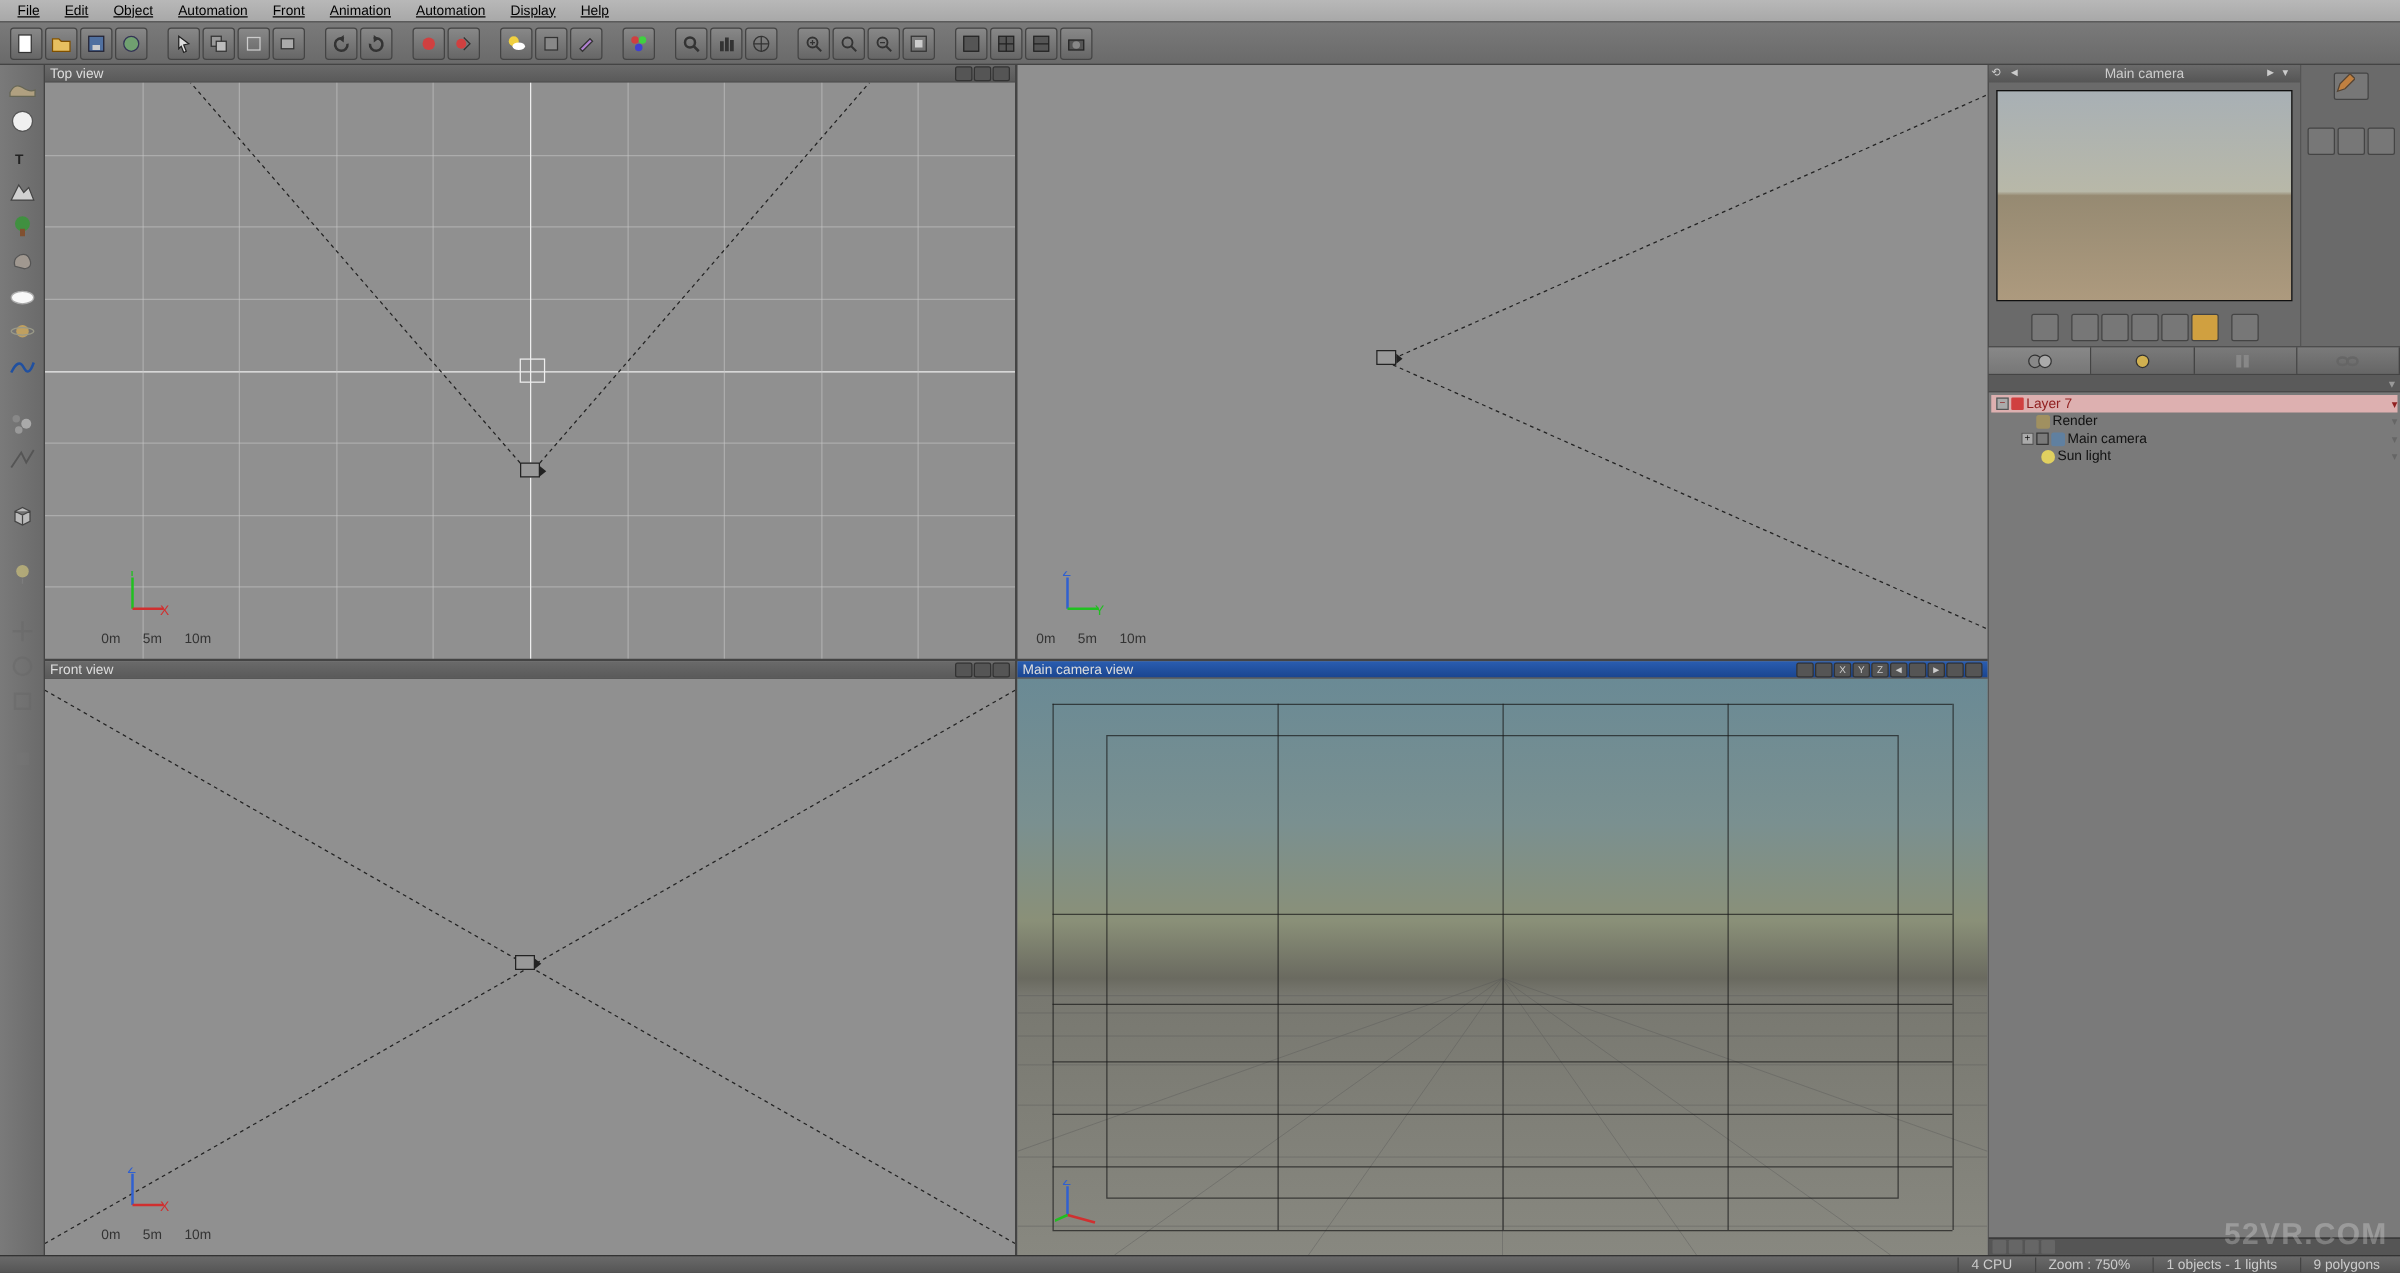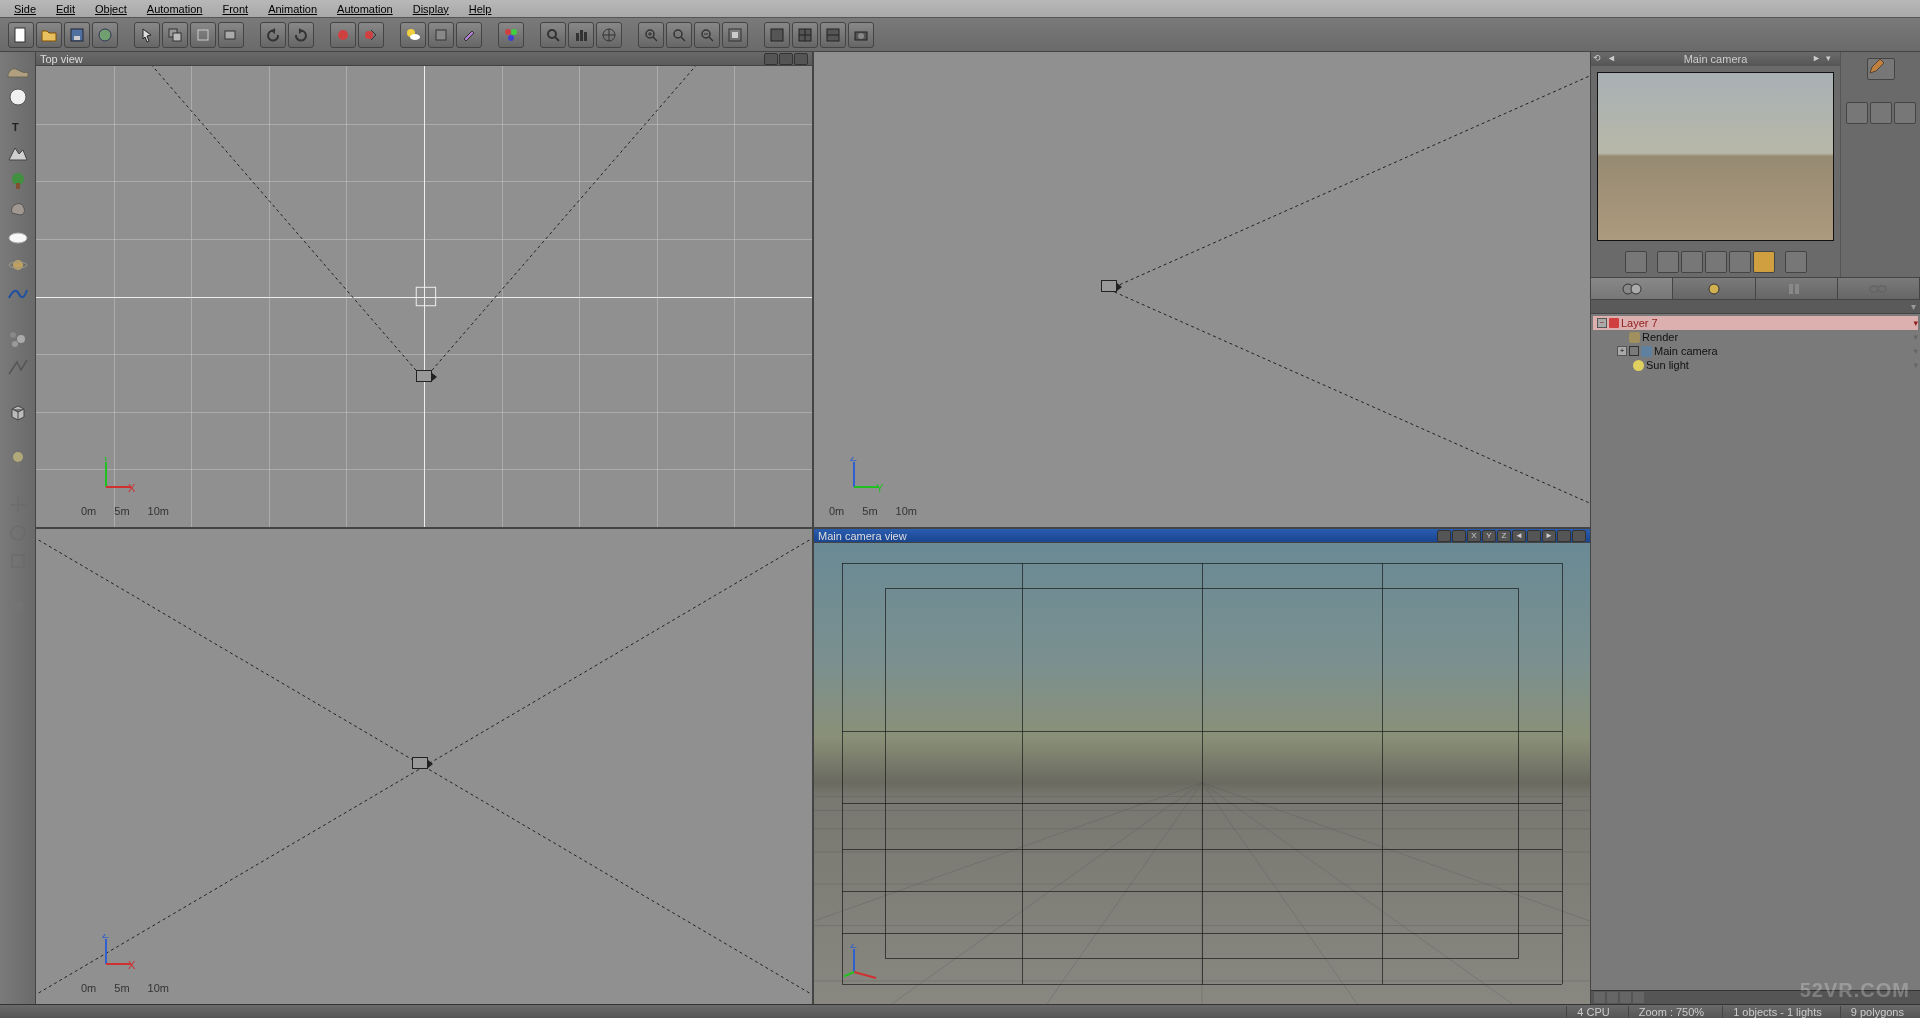--- a/index.html
+++ b/index.html
@@ -35,38 +35,38 @@
 .tab { flex: 1; display: flex; align-items: center; justify-content: center; background: linear-gradient(#7a7a7a,#666); border-right: 1px solid #444; cursor: pointer; }
 .tab.active { background: linear-gradient(#888,#777); }
 .scene-tree { flex: 1; background: #7a7a7a; overflow: auto; padding: 2px; }
 .tree-row { height: 14px; display: flex; align-items: center; font-size: 10px; color: #111; padding-left: 4px; gap: 2px; }
 .tree-row.layer { background: #ddb0b0; color: #902020; }
 .tree-expand { width: 10px; height: 10px; border: 1px solid #555; background: #aaa; font-size: 8px; text-align: center; line-height: 8px; cursor: pointer; }
 .tree-icon { width: 11px; height: 11px; border-radius: 2px; }
 .bottom-tree-bar { height: 14px; background: #555; border-top: 1px solid #333; }
 .statusbar { height: 14px; background: linear-gradient(#6a6a6a,#555); display: flex; align-items: center; justify-content: flex-end; color: #ccc; font-size: 10px; padding: 0 6px; gap: 8px; border-top: 1px solid #333;}
 .status-cell { border-left: 1px solid #444; padding: 0 10px; }
-.watermark { position: absolute; right: 10px; bottom: 16px; color: rgba(255,255,255,0.25); font-size: 20px; font-weight: bold; letter-spacing: 1px; pointer-events:none;}
+.watermark { position: absolute; right: 10px; bottom: 16px; color: rgba(255,255,255,0.25); font-size: 24px; font-weight: bold; letter-spacing: 1px; pointer-events:none;}
 .vline, .hline { position: absolute; background: rgba(200,200,200,0.5); }
 .vline { width: 1px; top: 0; bottom: 0; }
 .hline { height: 1px; left: 0; right: 0; }
 .cross-v { position:absolute; width:1px; top:0; bottom:0; background:#eee; }
 .cross-h { position:absolute; height:1px; left:0; right:0; background:#eee; }
 .cam-icon { position:absolute; width:16px; height:12px; border:1px solid #222; background:#999; }
 .cam-icon::before { content:''; position:absolute; right:-6px; top:2px; width:0; height:0; border-top:4px solid transparent; border-bottom:4px solid transparent; border-left:5px solid #222; }
 .overlay-grid { position:absolute; inset:20px 28px 20px 28px; }
 .og-line-v { position:absolute; top:0; bottom:0; width:1px; background:#1a1a1a; opacity:0.7; }
 .og-line-h { position:absolute; left:0; right:0; height:1px; background:#1a1a1a; opacity:0.7; }
 .safe-frame { position:absolute; border:1px solid #1a1a1a; opacity:0.7; }
 </style>
 </head>
 <body>
 
 <div class="menubar">
-  <span>Side</span>
+  <span>File</span>
   <span>Edit</span>
   <span>Object</span>
   <span>Automation</span>
   <span>Front</span>
   <span>Animation</span>
   <span>Automation</span>
   <span>Display</span>
   <span>Help</span>
 </div>
 
@@ -404,20 +404,28 @@
           </svg>
         <div class="scale-bar" style="left:15px">
             <span>0m</span>
             <span>5m</span>
             <span>10m</span>
           </div>
       </div>
     </div>
 
     <div class="viewport">
+      <div class="vp-header">
+          <span>Front view</span>
+        <div class="vp-header-ctrls">
+            <div class="vp-ctrl"></div>
+            <div class="vp-ctrl"></div>
+            <div class="vp-ctrl"></div>
+          </div>
+      </div>
       <div class="vp-canvas">
         <svg style="position:absolute;inset:0;width:100%;height:100%">
           <line x1="50%" y1="50%" x2="0%" y2="2%" stroke="#222" stroke-dasharray="3,3"></line>
           <line x1="50%" y1="50%" x2="100%" y2="2%" stroke="#222" stroke-dasharray="3,3"></line>
           <line x1="50%" y1="50%" x2="0%" y2="98%" stroke="#222" stroke-dasharray="3,3"></line>
           <line x1="50%" y1="50%" x2="100%" y2="98%" stroke="#222" stroke-dasharray="3,3"></line>
         </svg>
         <div class="cam-icon" style="left:48.5%;top:48%"></div>
         <svg class="axis-gizmo" style="left:60px;bottom:30px">
             <line x1="10" y1="30" x2="10" y2="5" stroke="#3060d0" stroke-width="2"></line>

